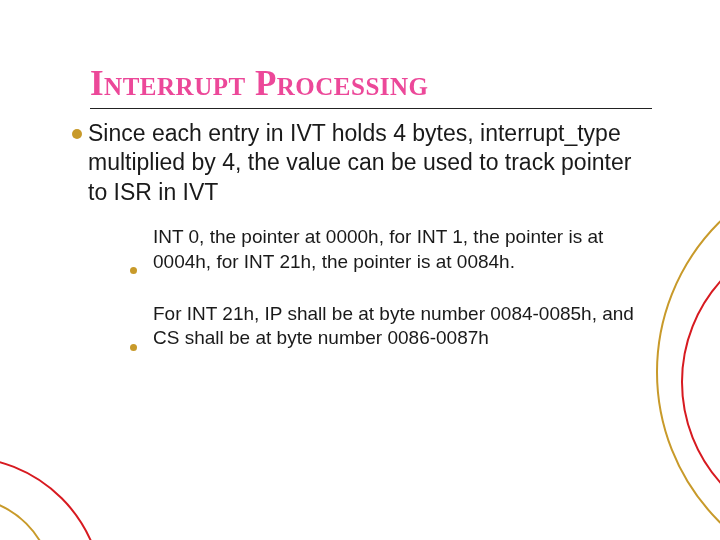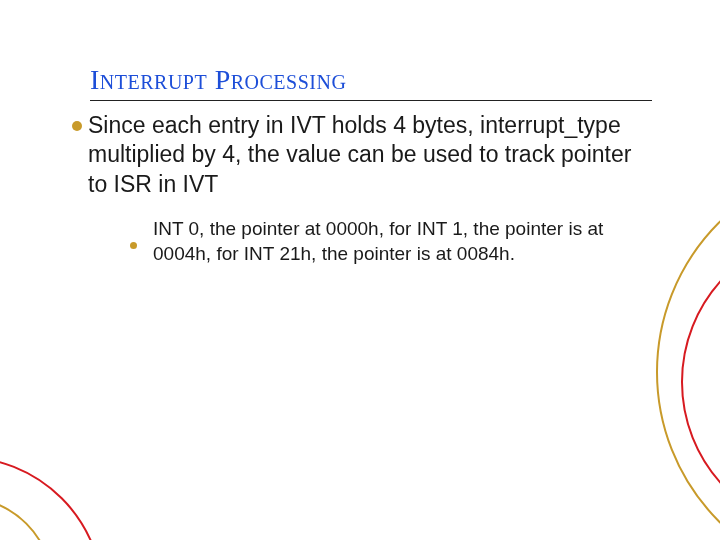--- a/index.html
+++ b/index.html
@@ -15,23 +15,23 @@
   .slide {
     position: relative;
     width: 720px;
     height: 540px;
     box-sizing: border-box;
     padding: 64px 68px 40px 90px;
   }
   .title {
     font-family: Georgia, 'Times New Roman', serif;
     font-variant: small-caps;
-    font-weight: normal;
-    font-size: 28px;
-    color: #1d4ed8;
+    font-weight: bold;
+    font-size: 35px;
+    color: #ec4899;
     letter-spacing: 0.5px;
     margin: 0 0 4px 0;
   }
   .rule {
     border: none;
     border-top: 1.5px solid #222;
     margin: 2px 0 10px 0;
     width: 100%;
   }
   .point {
@@ -52,21 +52,21 @@
   .point-text {
     font-size: 23px;
     line-height: 1.28;
     color: #1a1a1a;
   }
   .sub-list {
     margin: 12px 0 0 40px;
   }
   .sub-point {
     display: flex;
-    align-items: center;
+    align-items: flex-end;
     gap: 16px;
     margin: 12px 0 28px 0;
   }
   .bullet-sm {
     flex: 0 0 auto;
     width: 7px;
     height: 7px;
     border-radius: 50%;
     background: #c89a2a;
     margin-top: 8px;
@@ -122,19 +122,23 @@
   <div class="point">
     <span class="bullet-lg"></span>
     <div class="point-text">Since each entry in IVT holds 4 bytes, interrupt_type multiplied by 4, the value can be used to track pointer to ISR in IVT</div>
   </div>
 
   <div class="sub-list">
     <div class="sub-point">
       <span class="bullet-sm"></span>
       <div class="sub-text">INT 0, the pointer at 0000h, for INT 1, the pointer is at 0004h, for INT 21h, the pointer is at 0084h.</div>
     </div>
+    <div class="sub-point">
+      <span class="bullet-sm"></span>
+      <div class="sub-text">For INT 21h, IP shall be at byte number 0084-0085h, and CS shall be at byte number 0086-0087h</div>
+    </div>
   </div>
 
   <div class="arc arc-bl-outer"></div>
   <div class="arc arc-bl-inner"></div>
   <div class="arc arc-r-outer"></div>
   <div class="arc arc-r-inner"></div>
 </div>
 
 </body></html>

